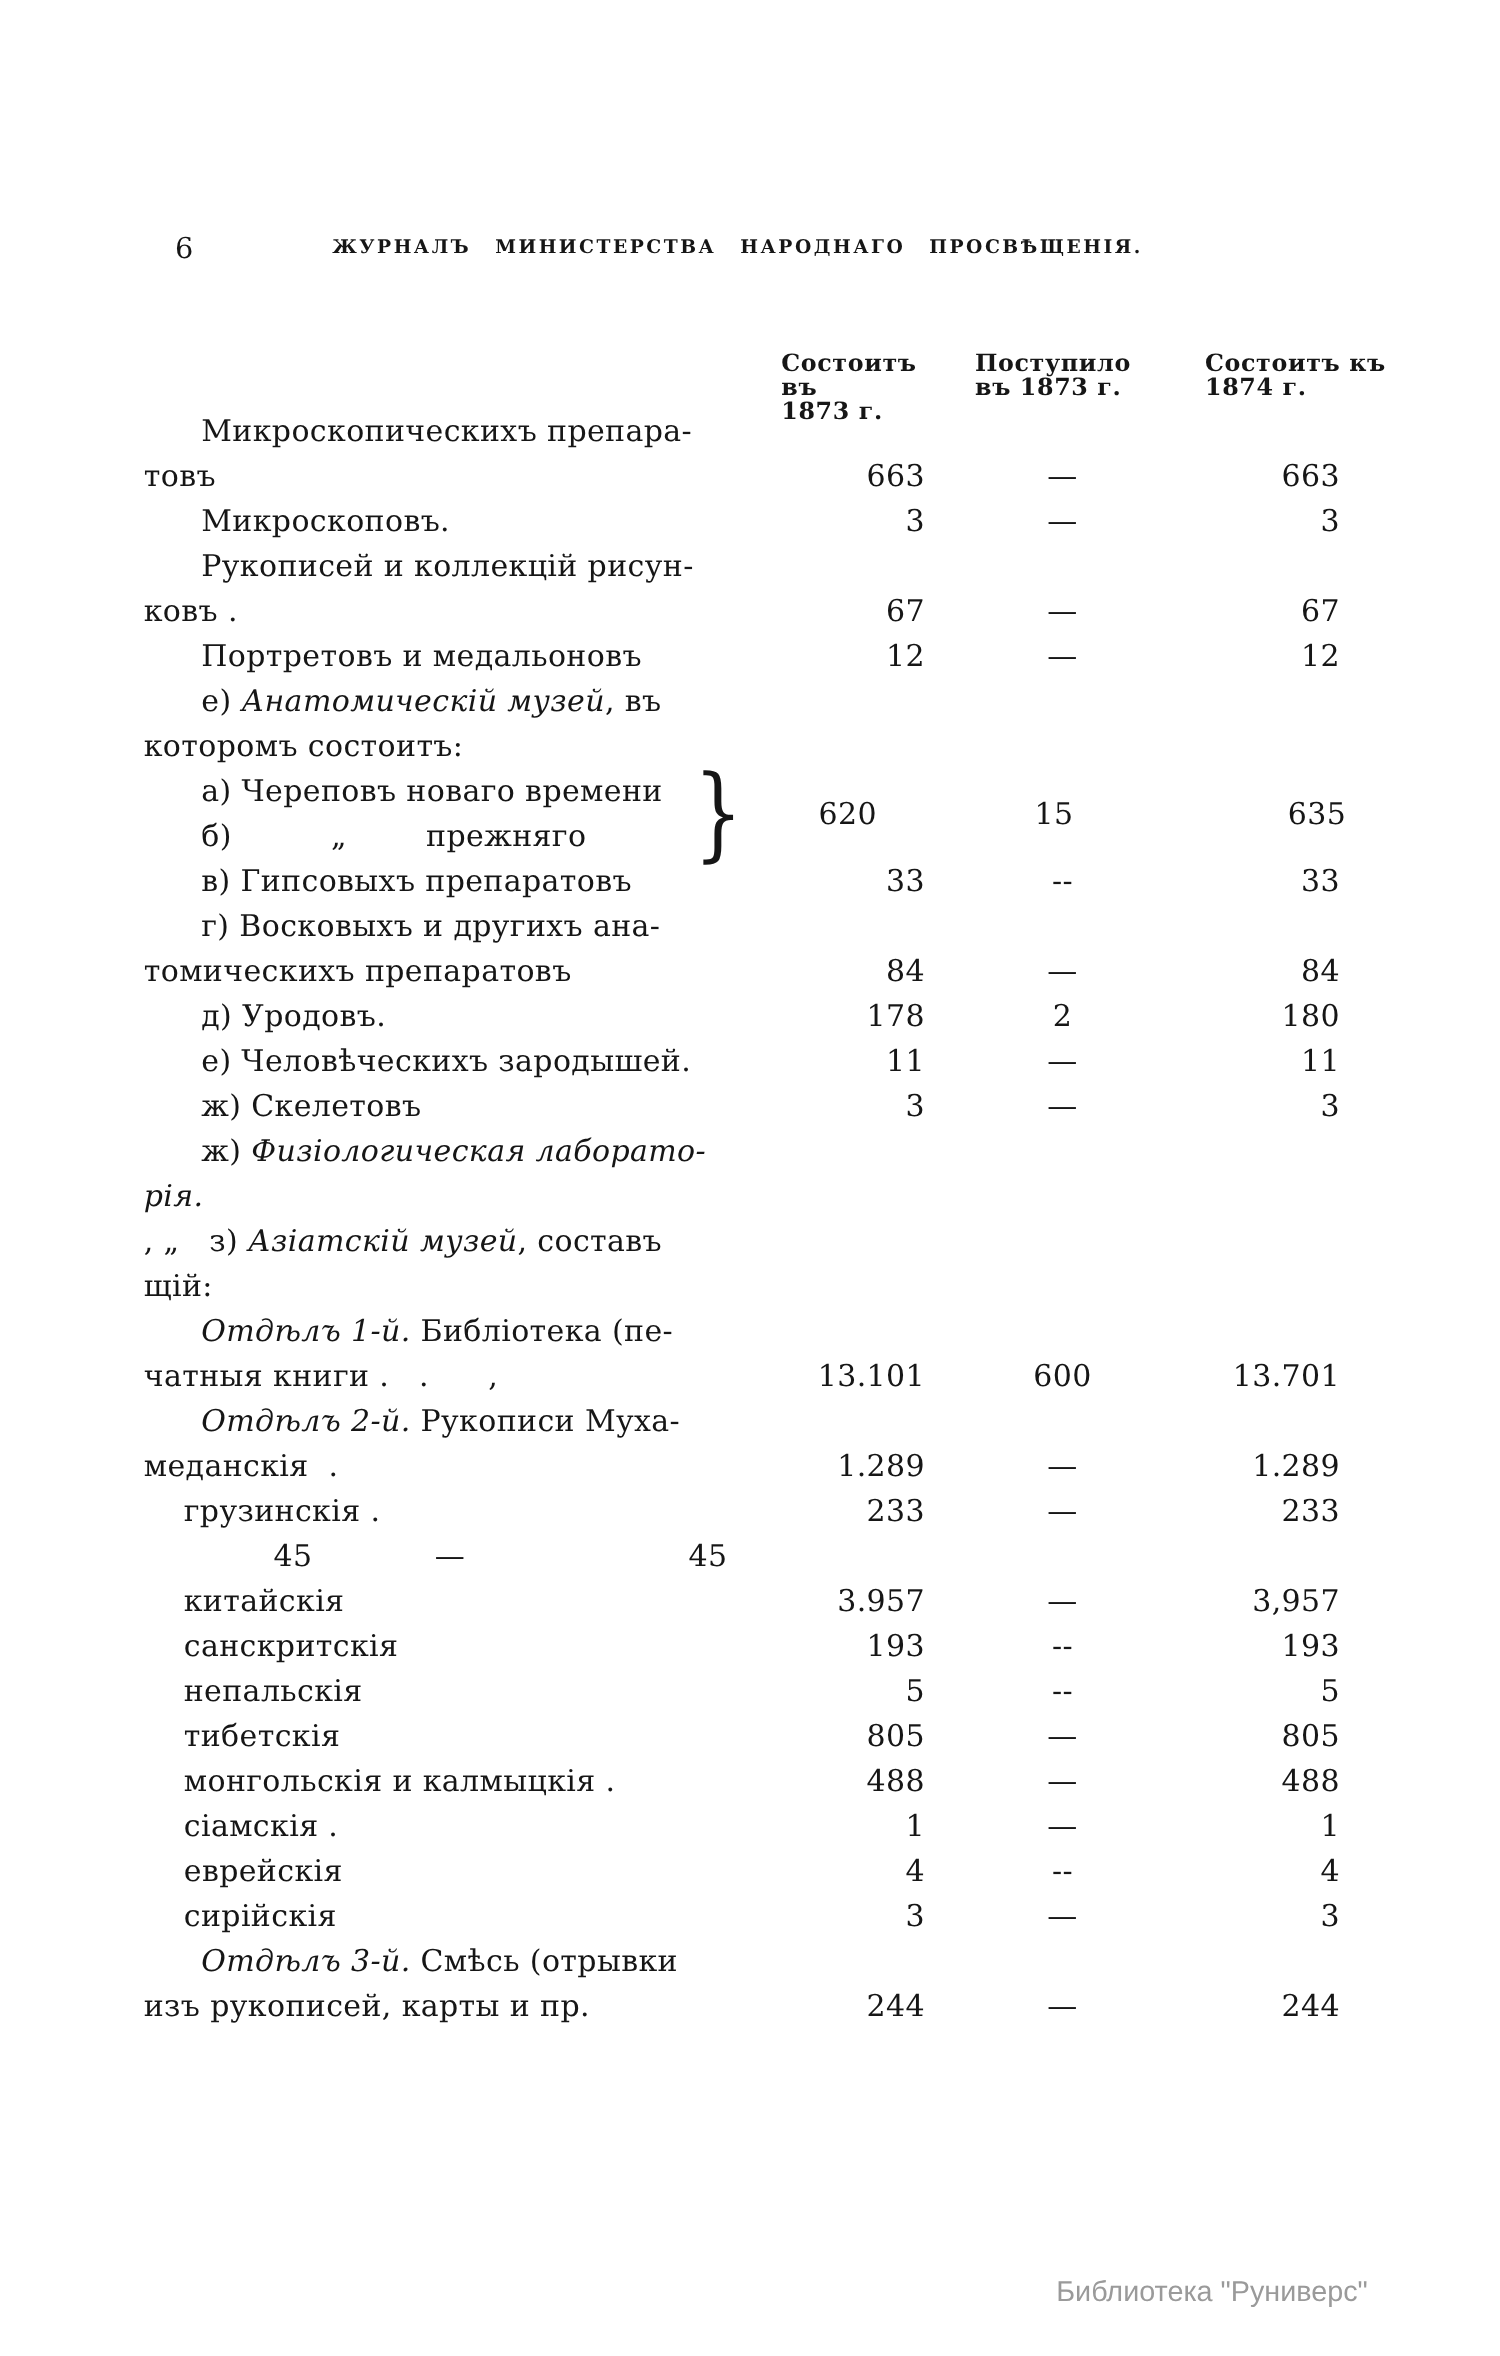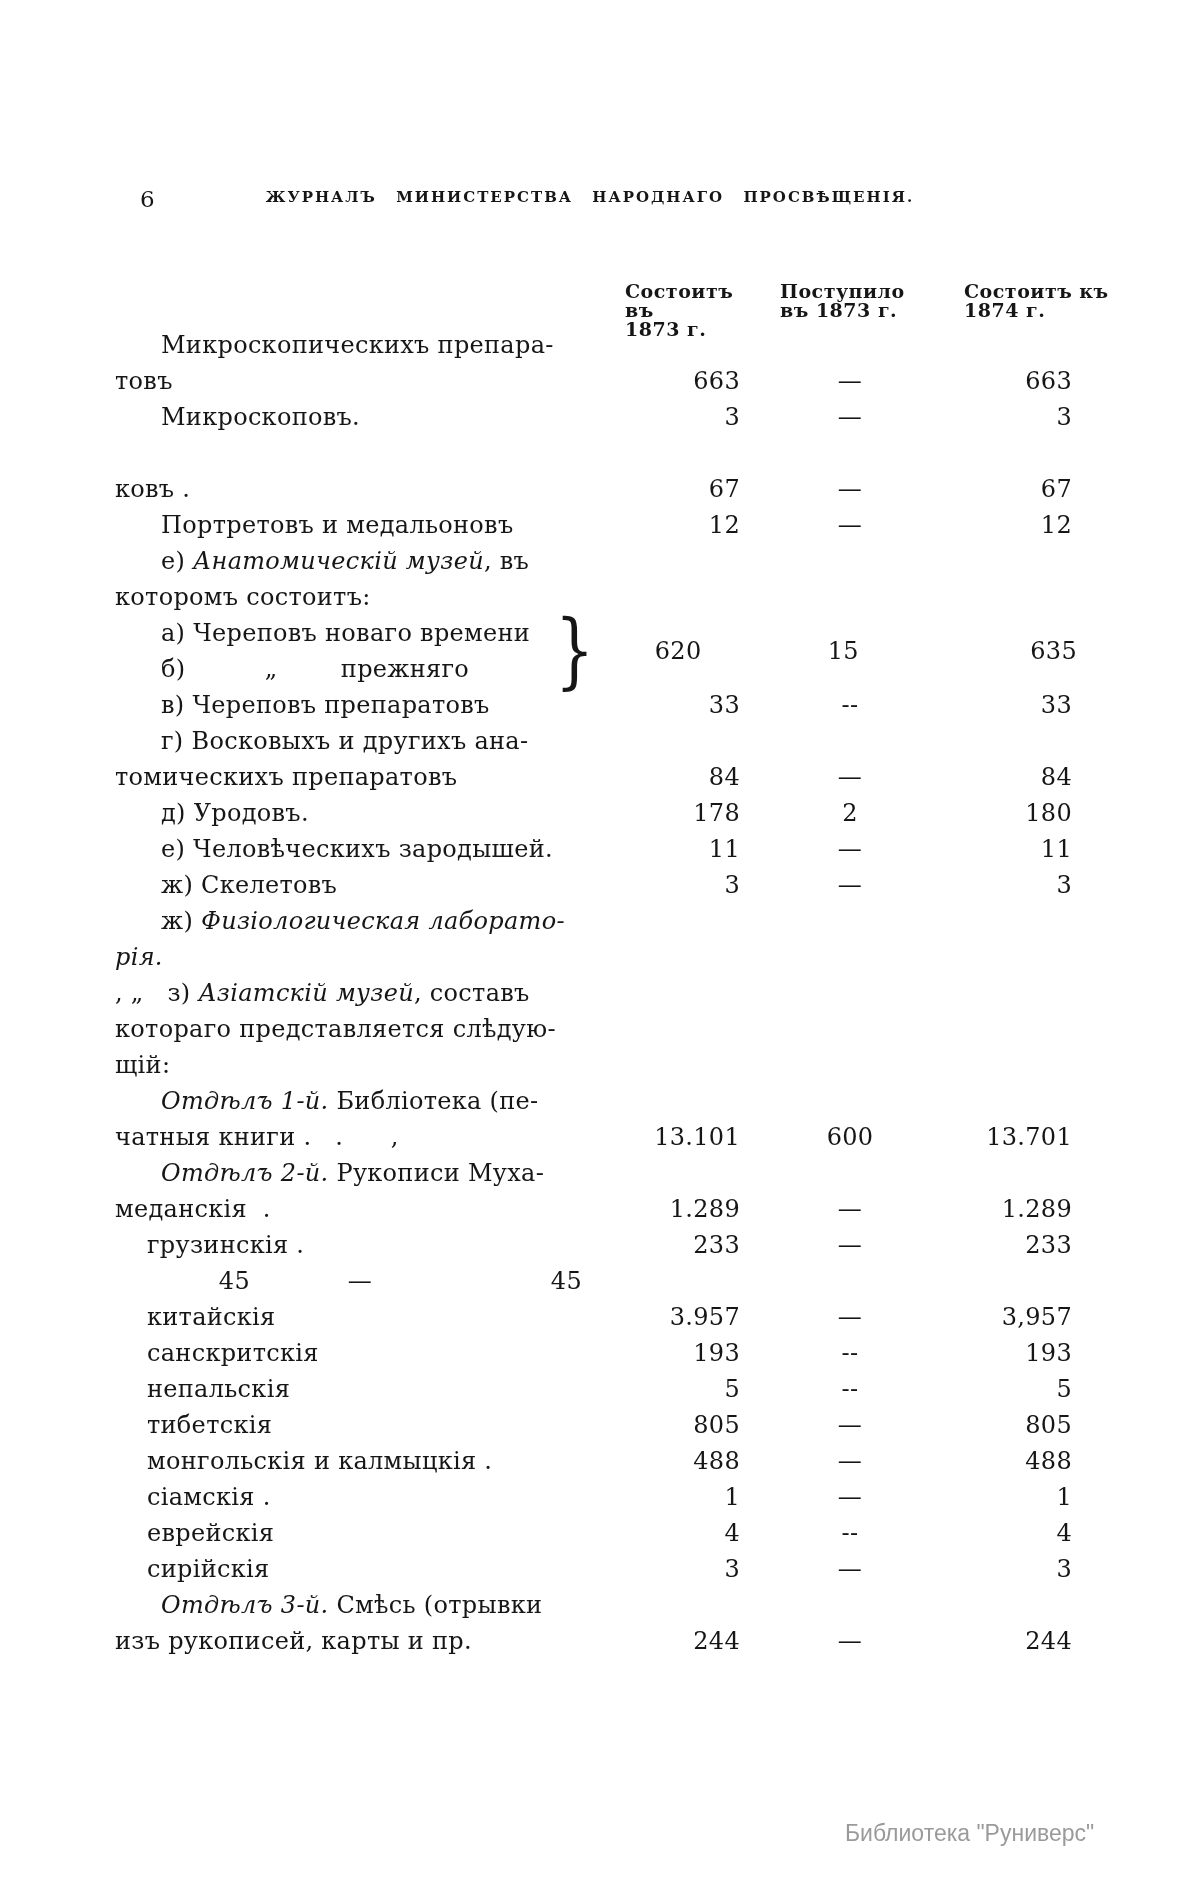--- a/index.html
+++ b/index.html
@@ -99,20 +99,21 @@
         <div class="c c2">—</div>
         <div class="c c3">663</div>
       </div>
       <div class="row">
         <div class="label i1"><span>Микроскоповъ.</span></div>
         <div class="c c1">3</div>
         <div class="c c2">—</div>
         <div class="c c3">3</div>
       </div>
       <div class="row">
+        <div class="label i1"><span>Рукописей и коллекцій рисун-</span></div>
         <div class="c c1"></div>
         <div class="c c2"></div>
         <div class="c c3"></div>
       </div>
       <div class="row">
         <div class="label i0"><span>ковъ .</span></div>
         <div class="c c1">67</div>
         <div class="c c2">—</div>
         <div class="c c3">67</div>
       </div>
@@ -138,21 +139,21 @@
         <div class="label i1">
           <div class="bl">а) Череповъ новаго времени</div>
           <div class="bl">б)&nbsp;&nbsp;&nbsp;&nbsp;&nbsp;&nbsp;&nbsp;&nbsp;&nbsp;&nbsp;„&nbsp;&nbsp;&nbsp;&nbsp;&nbsp;&nbsp;&nbsp;&nbsp;прежняго</div>
           <span class="brace">}</span>
         </div>
         <div class="c c1">620</div>
         <div class="c c2">15</div>
         <div class="c c3">635</div>
       </div>
       <div class="row">
-        <div class="label i1"><span>в) Череповъ препаратовъ</span></div>
+        <div class="label i1"><span>в) Гипсовыхъ препаратовъ</span></div>
         <div class="c c1">33</div>
         <div class="c c2">--</div>
         <div class="c c3">33</div>
       </div>
       <div class="row">
         <div class="label i1"><span>г) Восковыхъ и другихъ ана-</span></div>
         <div class="c c1"></div>
         <div class="c c2"></div>
         <div class="c c3"></div>
       </div>
@@ -192,26 +193,20 @@
         <div class="c c2"></div>
         <div class="c c3"></div>
       </div>
       <div class="row">
         <div class="label i0"><span>,&nbsp;„&nbsp;&nbsp;&nbsp;з) </span><span class="it">Азіатскій музей</span><span>, составъ</span></div>
         <div class="c c1"></div>
         <div class="c c2"></div>
         <div class="c c3"></div>
       </div>
       <div class="row">
-        <div class="label i0"><span>котораго представляется слѣдую-</span></div>
-        <div class="c c1"></div>
-        <div class="c c2"></div>
-        <div class="c c3"></div>
-      </div>
-      <div class="row">
         <div class="label i0"><span>щій:</span></div>
         <div class="c c1"></div>
         <div class="c c2"></div>
         <div class="c c3"></div>
       </div>
       <div class="row">
         <div class="label i1"><span class="it">Отдѣлъ 1-й.</span><span> Библіотека (пе-</span></div>
         <div class="c c1"></div>
         <div class="c c2"></div>
         <div class="c c3"></div>

